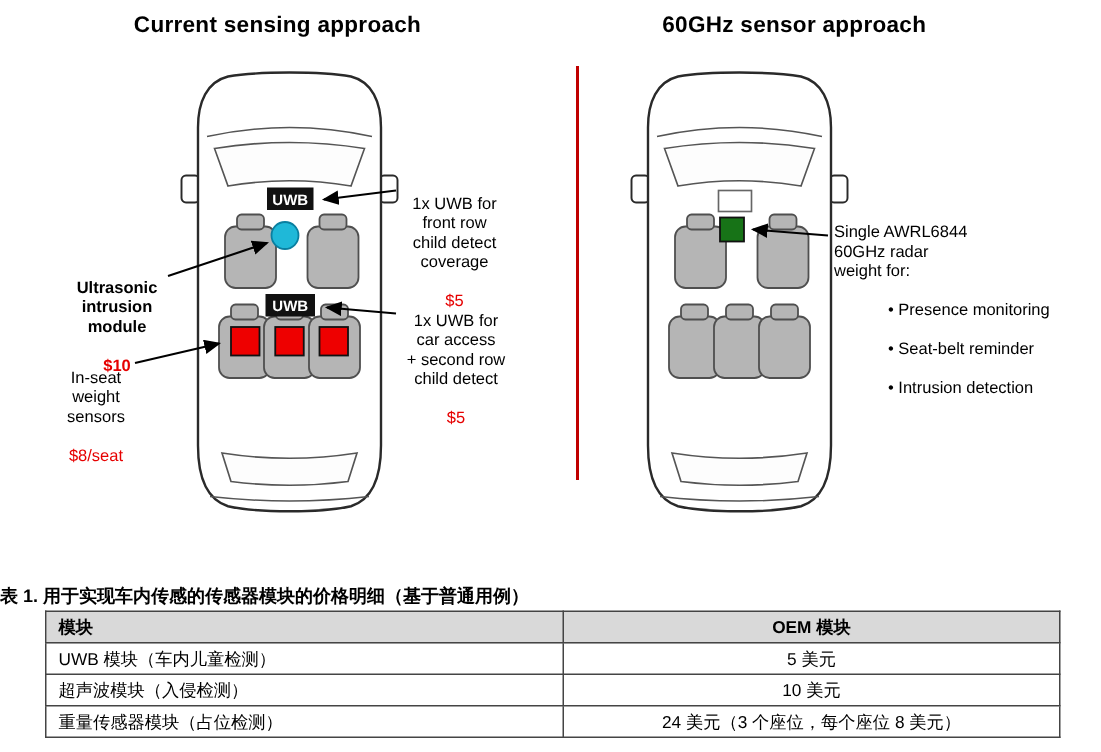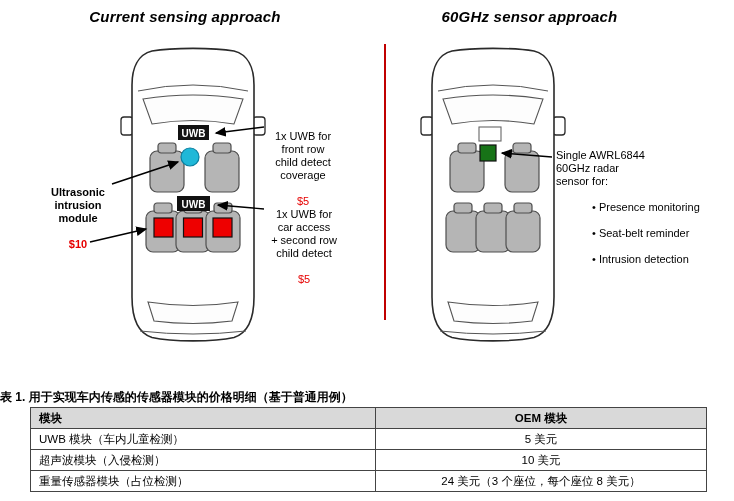--- a/index.html
+++ b/index.html
@@ -1,20 +1,20 @@
 <!DOCTYPE html>
 <html><head>
 <meta charset="utf-8">
 <style>
   * { margin:0; padding:0; box-sizing:border-box; }
   html,body { width:734px; height:501px; overflow:hidden; background:#fff;
               font-family:"Liberation Sans","DejaVu Sans",sans-serif; color:#000; }
   .canvas { position:relative; width:734px; height:501px; background:#fff; }
 
-  .panel-title { position:absolute; top:8px; font-size:15px; font-weight:bold; text-align:center; letter-spacing:.2px;font-style:italic; }
+  .panel-title { position:absolute; top:8px; font-size:15px; font-weight:bold; text-align:center; letter-spacing:.2px; }
   .panel-title.left  { left:60px;  width:250px; }
   .panel-title.right { left:422px; width:215px; }
 
   .divider { position:absolute; left:384px; top:44px; width:2px; height:276px; background:#c00000; }
 
   .car { position:absolute; top:45px; }
   .car-left  { left:118px; }
   .car-right { left:418px; }
 
   .car-body { fill:#ffffff; stroke:#2a2a2a; stroke-width:1.6; }
@@ -148,25 +148,31 @@
   </div>
 
   <div class="ann ann-second-uwb">
     <div>1x UWB for
 car access
 + second row
 child detect</div>
     <div class="price">$5</div>
   </div>
 
+  <div class="ann ann-weight">
+    <div>In-seat
+weight
+sensors</div>
+    <div class="price">$8/seat</div>
+  </div>
 
   <div class="ann ann-radar">
     <div>Single AWRL6844
 60GHz radar
-sensor for:</div>
+weight for:</div>
     <div class="bullet">• Presence monitoring</div>
     <div class="bullet">• Seat-belt reminder</div>
     <div class="bullet">• Intrusion detection</div>
   </div>
 
   <div class="table-caption">表 1. 用于实现车内传感的传感器模块的价格明细（基于普通用例）</div>
 
   <table class="price-table">
     <thead>
       <tr>

